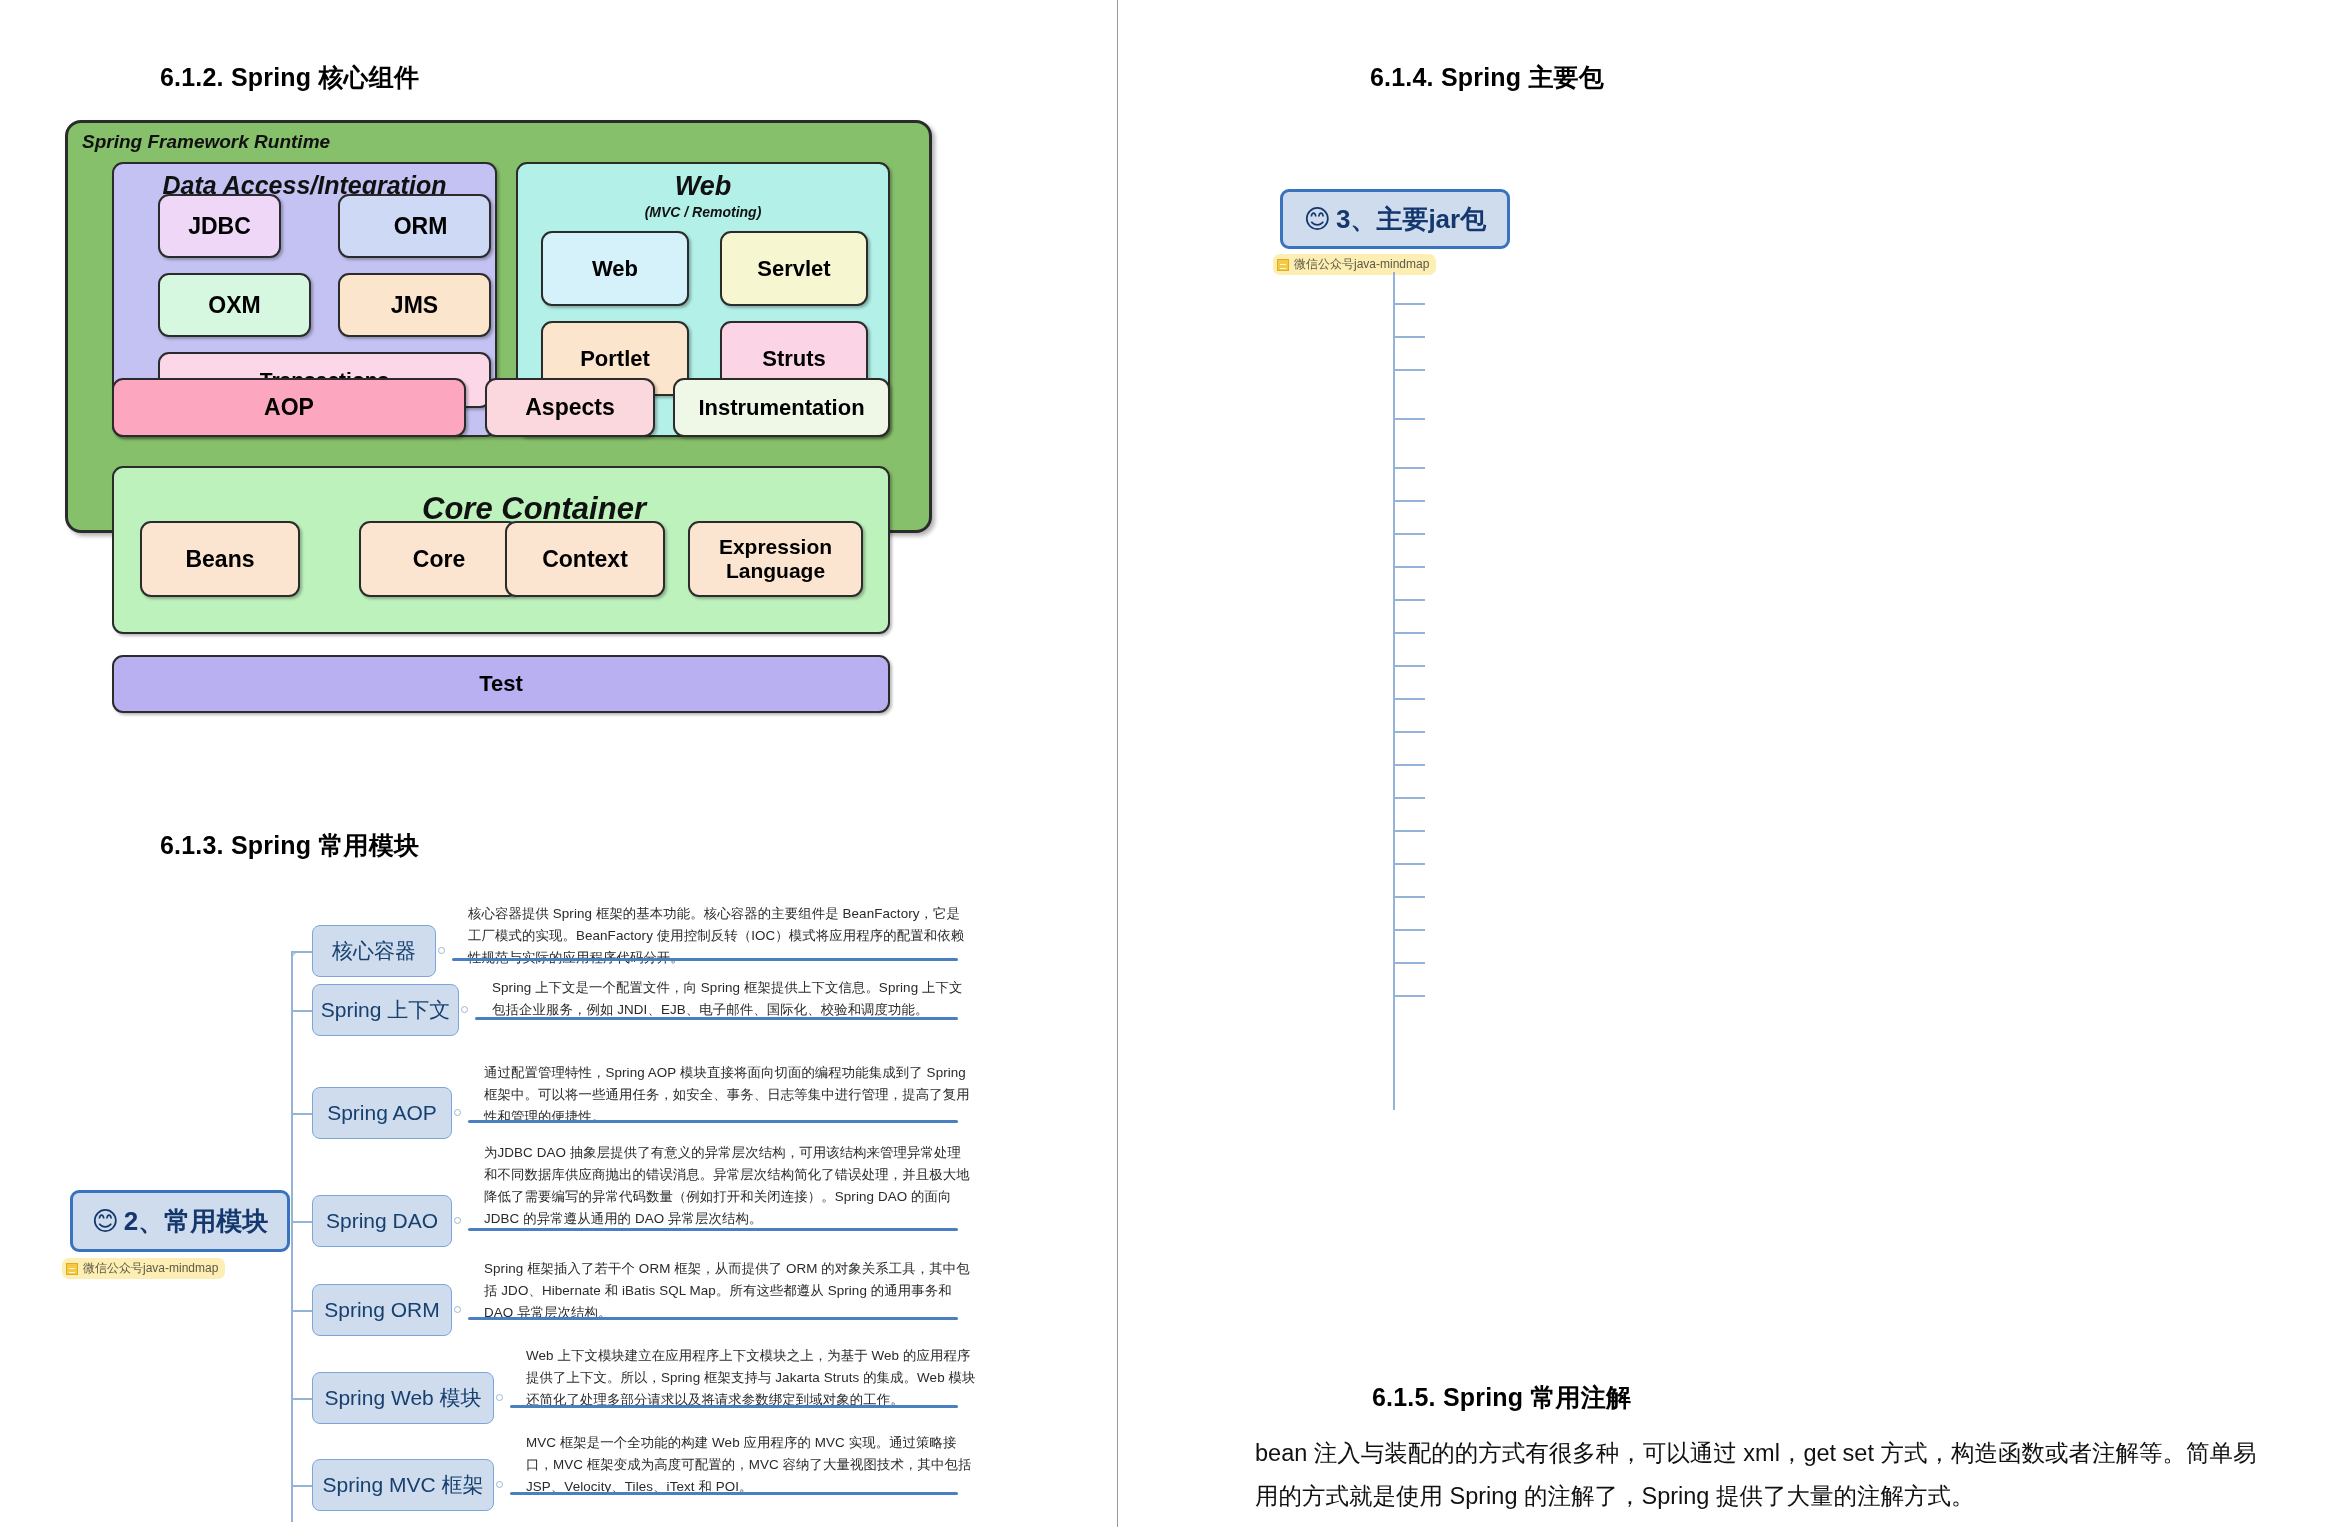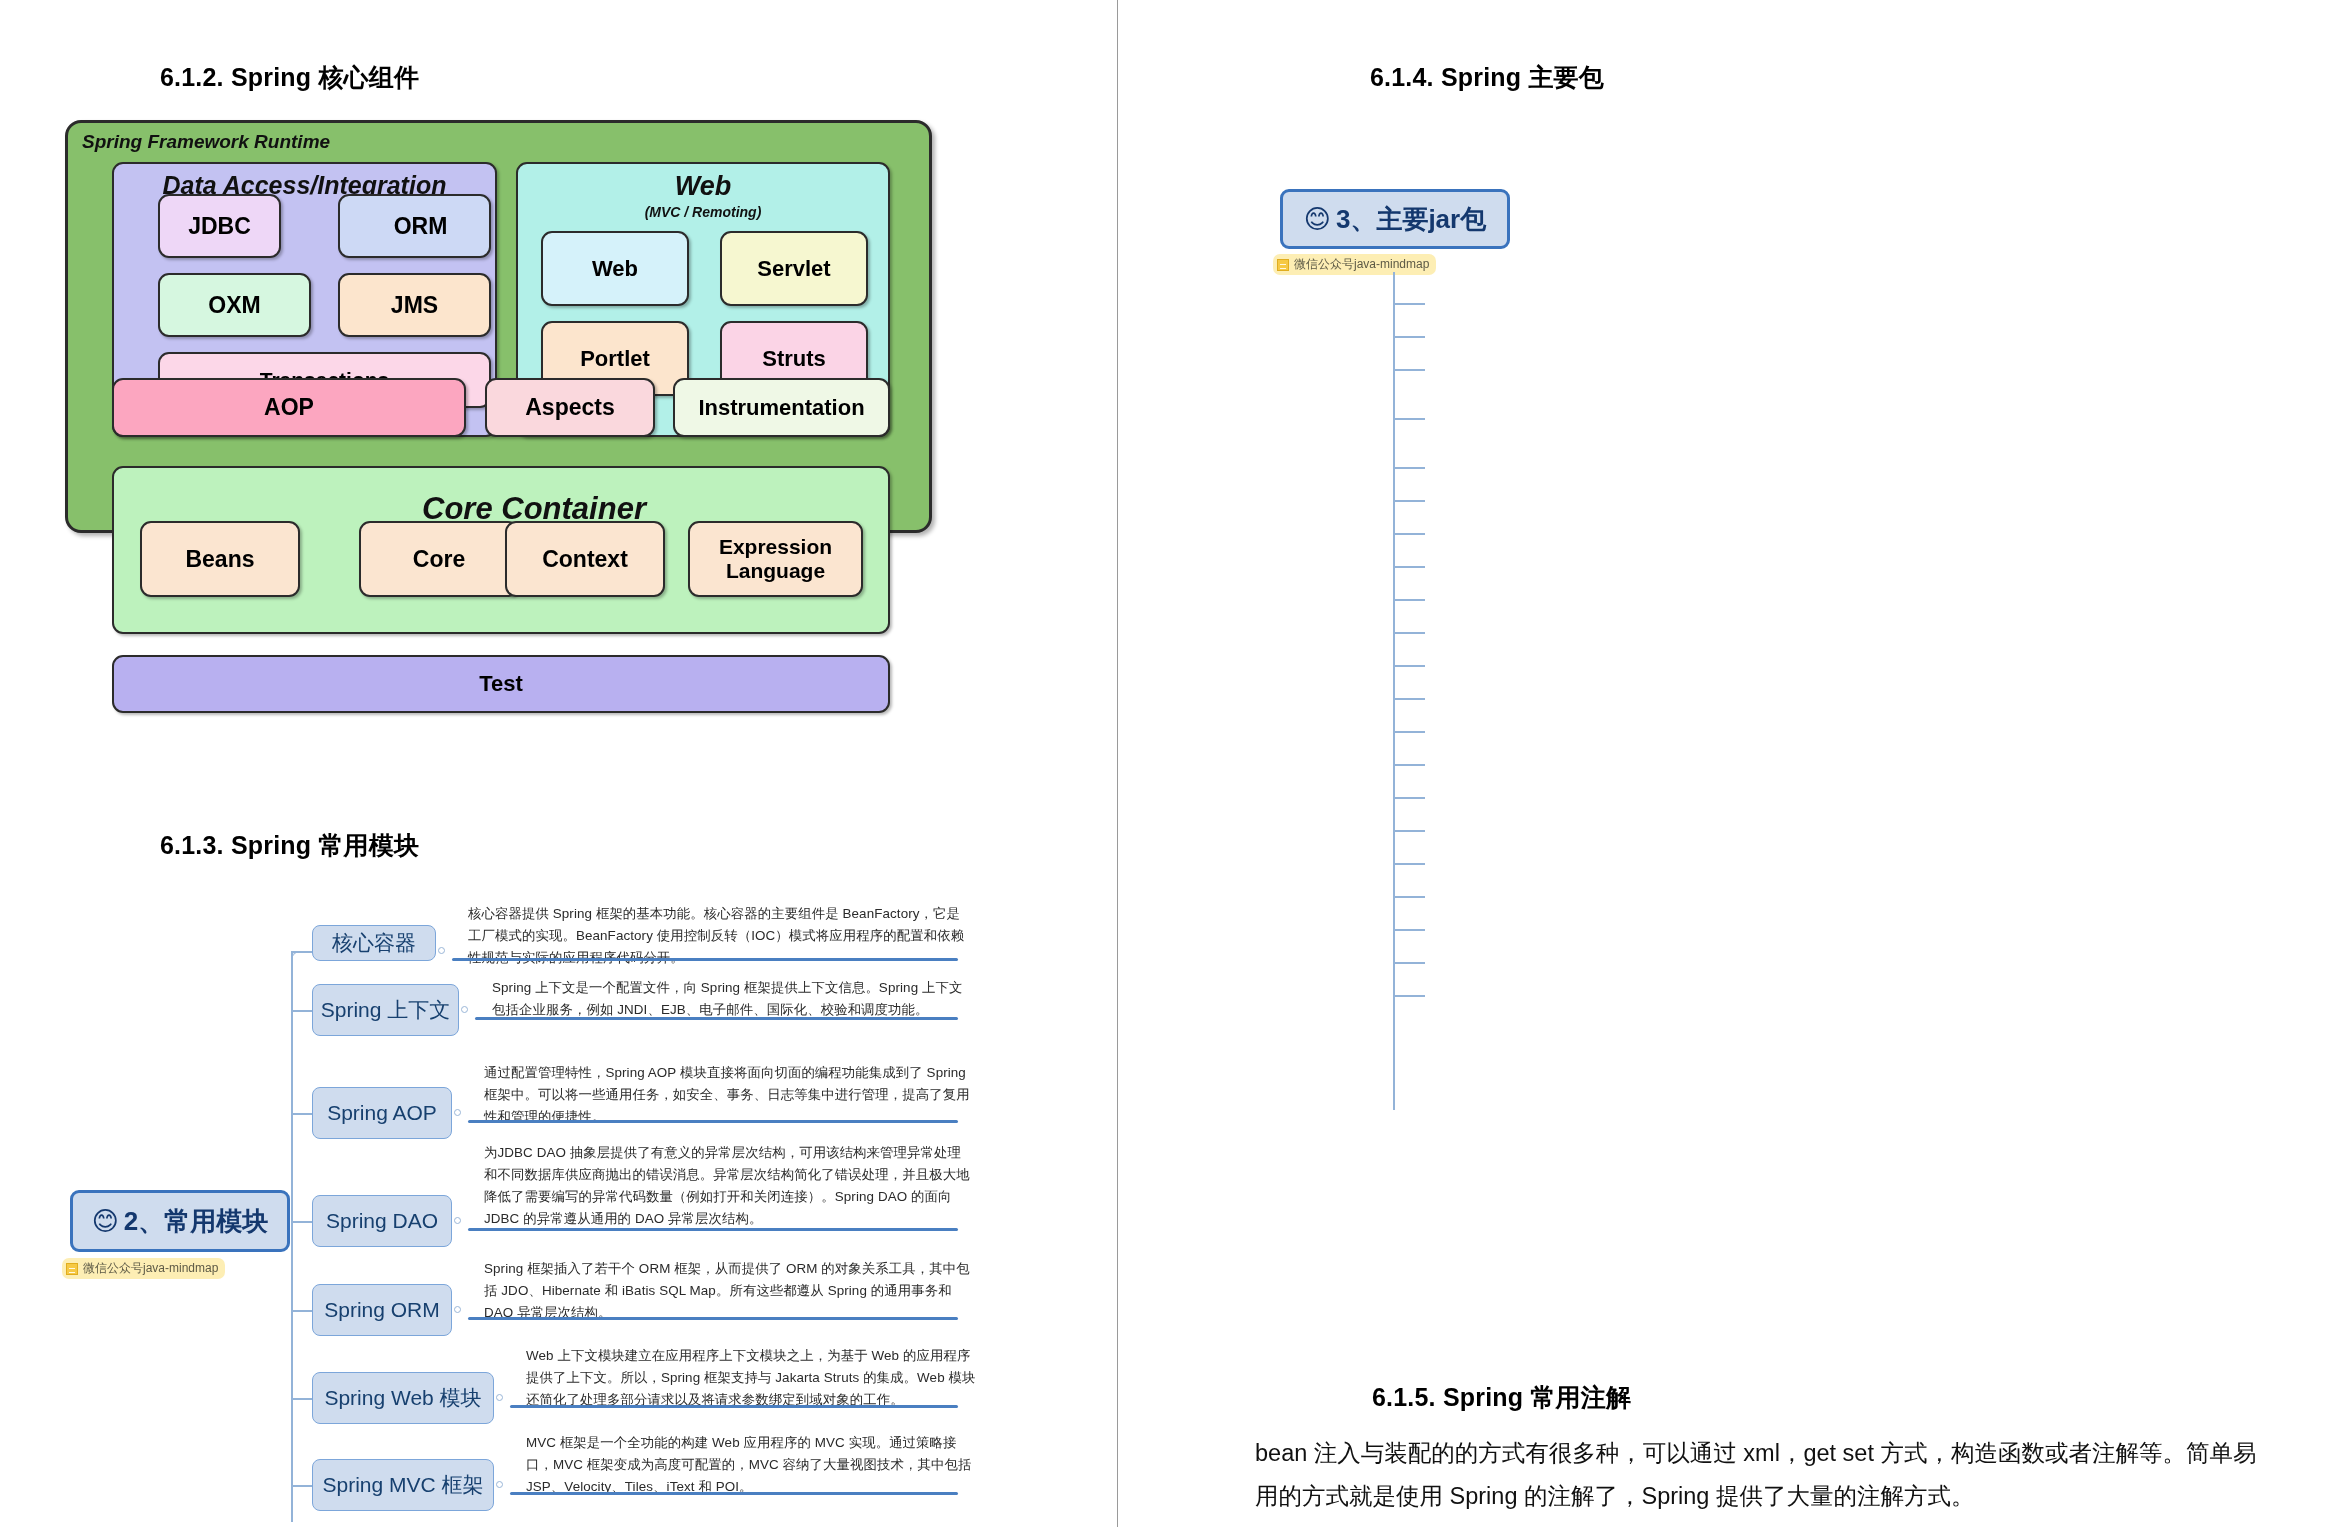--- a/index.html
+++ b/index.html
@@ -213,21 +213,21 @@
 
       <div class="mm-elbow-up" style="left:291px; top:951px;  width:22px; height:10px;"></div>
       <div class="mm-line-h" style="left:291px; top:951px;  width:22px;"></div>
       <div class="mm-line-h" style="left:291px; top:1010px; width:22px;"></div>
       <div class="mm-line-h" style="left:291px; top:1113px; width:22px;"></div>
       <div class="mm-line-h" style="left:291px; top:1221px; width:22px;"></div>
       <div class="mm-line-h" style="left:291px; top:1310px; width:22px;"></div>
       <div class="mm-line-h" style="left:291px; top:1398px; width:22px;"></div>
       <div class="mm-line-h" style="left:291px; top:1485px; width:22px;"></div>
 
-      <div class="mm-node" style="left:312px; top:925px; width:124px; height:36px;">
+      <div class="mm-node" style="left:312px; top:925px; width:124px; height:52px;">
         <span>核心容器</span>
       </div>
       <div class="mm-dot" style="left:438px; top:947px;"></div>
       <div class="mm-desc" style="left:468px; top:903px; width:500px;">核心容器提供 Spring 框架的基本功能。核心容器的主要组件是 BeanFactory，它是工厂模式的实现。BeanFactory 使用控制反转（IOC）模式将应用程序的配置和依赖性规范与实际的应用程序代码分开。</div>
       <div class="mm-underline" style="left:452px; top:958px; width:506px;"></div>
 
       <div class="mm-node" style="left:312px; top:984px; width:147px; height:52px;">
         <span>Spring 上下文</span>
       </div>
       <div class="mm-dot" style="left:461px; top:1006px;"></div>

